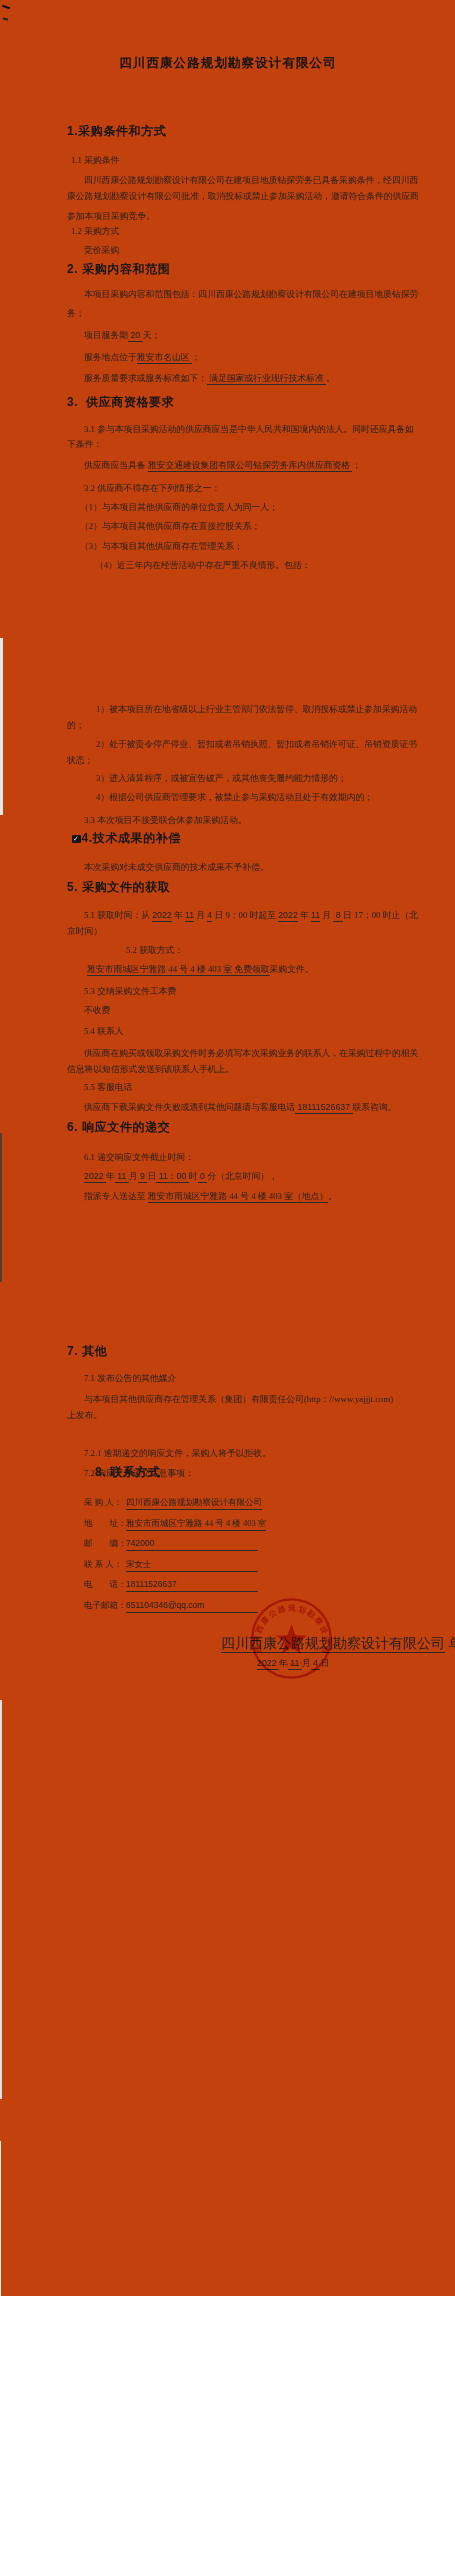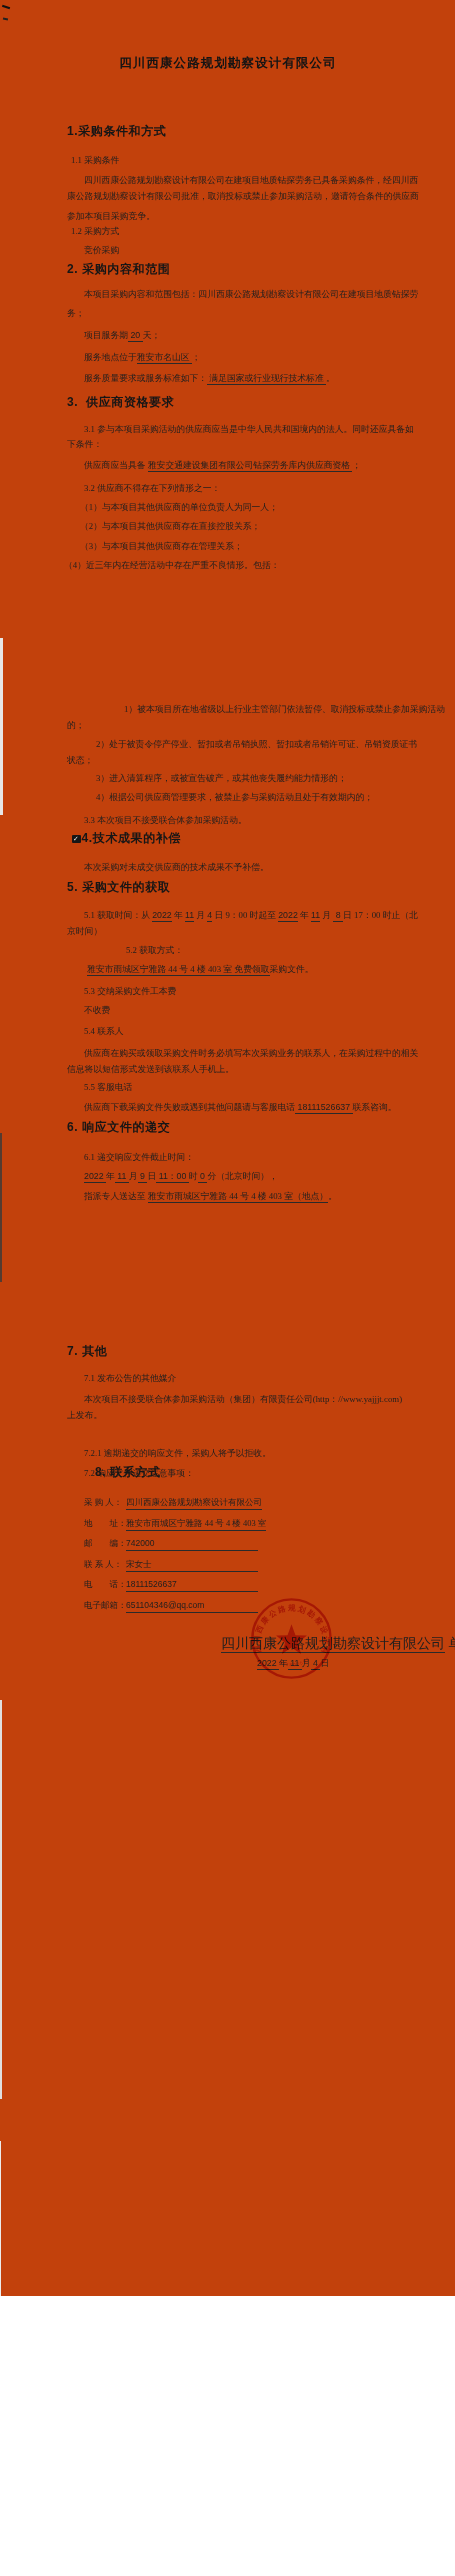--- a/index.html
+++ b/index.html
@@ -56,22 +56,22 @@
   <div class="line indent" style="top:372px;"><span>服务质量要求或服务标准如下：</span><span class="u"> 满足国家或行业现行技术标准 </span><span>。</span></div>
 
   <div class="line h margin" style="top:396px;">3.  供应商资格要求</div>
   <div class="line indent" style="top:423px;">3.1 参与本项目采购活动的供应商应当是中华人民共和国境内的法人。同时还应具备如</div>
   <div class="line margin" style="top:438px;">下条件：</div>
   <div class="line indent" style="top:459px;"><span>供应商应当具备 </span><span class="u">雅安交通建设集团有限公司钻探劳务库内供应商资格 </span><span>；</span></div>
   <div class="line indent" style="top:482px;">3.2 供应商不得存在下列情形之一：</div>
   <div class="line" style="left:80px;top:501px;">（1）与本项目其他供应商的单位负责人为同一人；</div>
   <div class="line" style="left:80px;top:520px;">（2）与本项目其他供应商存在直接控股关系；</div>
   <div class="line" style="left:80px;top:540px;">（3）与本项目其他供应商存在管理关系；</div>
-  <div class="line" style="left:64px;top:559px;font-family:Liberation Serif, serif;">（4）近三年内在经营活动中存在严重不良情形。包括：</div>
-  <div class="line" style="left:96px;top:703px;margin-left:28px;">1）被本项目所在地省级以上行业主管部门依法暂停、取消投标或禁止参加采购活动</div>
+  <div class="line" style="left:95px;top:559px;font-family:Liberation Serif, serif;">（4）近三年内在经营活动中存在严重不良情形。包括：</div>
+  <div class="line" style="left:96px;top:703px;">1）被本项目所在地省级以上行业主管部门依法暂停、取消投标或禁止参加采购活动</div>
   <div class="line margin" style="top:719px;">的；</div>
   <div class="line" style="left:96px;top:738px;">2）处于被责令停产停业、暂扣或者吊销执照、暂扣或者吊销许可证、吊销资质证书</div>
   <div class="line margin" style="top:754px;">状态；</div>
   <div class="line" style="left:96px;top:772px;">3）进入清算程序，或被宣告破产，或其他丧失履约能力情形的；</div>
   <div class="line" style="left:96px;top:791px;">4）根据公司供应商管理要求，被禁止参与采购活动且处于有效期内的；</div>
   <div class="line indent" style="top:814px;">3.3 本次项目不接受联合体参加采购活动。</div>
 
   <div class="line h" style="left:72px;top:832px;"><span class="chk">✓</span><span>4.技术成果的补偿</span></div>
   <div class="line indent" style="top:861px;">本次采购对未成交供应商的技术成果不予补偿。</div>
 
@@ -88,21 +88,21 @@
   <div class="line indent" style="top:1081px;">5.5 客服电话</div>
   <div class="line indent" style="top:1101px;"><span>供应商下载采购文件失败或遇到其他问题请与客服电话</span><span class="u sans"> 18111526637 </span><span>联系咨询。</span></div>
 
   <div class="line h margin" style="top:1121px;">6. 响应文件的递交</div>
   <div class="line indent" style="top:1151px;">6.1 递交响应文件截止时间：</div>
   <div class="line indent" style="top:1170px;"><span class="u sans">2022 </span><span>年</span><span class="u sans"> 11 </span><span>月</span><span class="u sans"> 9 </span><span>日</span><span class="u sans"> 11：00 </span><span>时</span><span class="u sans"> 0 </span><span>分（北京时间），</span></div>
   <div class="line indent" style="top:1190px;"><span>指派专人送达至 </span><span class="u">雅安市雨城区宁雅路 44 号 4 楼 403 室（地点）</span><span>。</span></div>
 
   <div class="line h margin" style="top:1345px;">7. 其他</div>
   <div class="line indent" style="top:1372px;">7.1 发布公告的其他媒介</div>
-  <div class="line indent" style="top:1393px;">本次项目不接受联合体参加采购活动（集团）有限责任公司(http：//www.yajjjt.com)</div>
+  <div class="line indent" style="top:1393px;">与本项目其他供应商存在管理关系（集团）有限责任公司(http：//www.yajjjt.com)</div>
   <div class="line margin" style="top:1409px;">上发布。</div>
   <div class="line indent" style="top:1427px;margin-top:40px;">7.2 响应文件递交注意事项：</div>
   <div class="line indent" style="top:1447px;">7.2.1 逾期递交的响应文件，采购人将予以拒收。</div>
 
   <div class="line h margin" style="top:1466px;padding-left:28px;">8. 联系方式</div>
   <div class="line contact indent" style="top:1496px;"><span class="lbl">采 购 人：</span><span class="uw">四川西康公路规划勘察设计有限公司</span></div>
   <div class="line contact indent" style="top:1517px;"><span class="lbl">地　　址：</span><span class="uw">雅安市雨城区宁雅路 44 号 4 楼 403 室</span></div>
   <div class="line contact indent" style="top:1537px;"><span class="lbl">邮　　编：</span><span class="uw sans">742000</span></div>
   <div class="line contact indent" style="top:1558px;"><span class="lbl">联 系 人：</span><span class="uw">宋女士</span></div>
   <div class="line contact indent" style="top:1578px;"><span class="lbl">电　　话：</span><span class="uw sans">18111526637</span></div>

